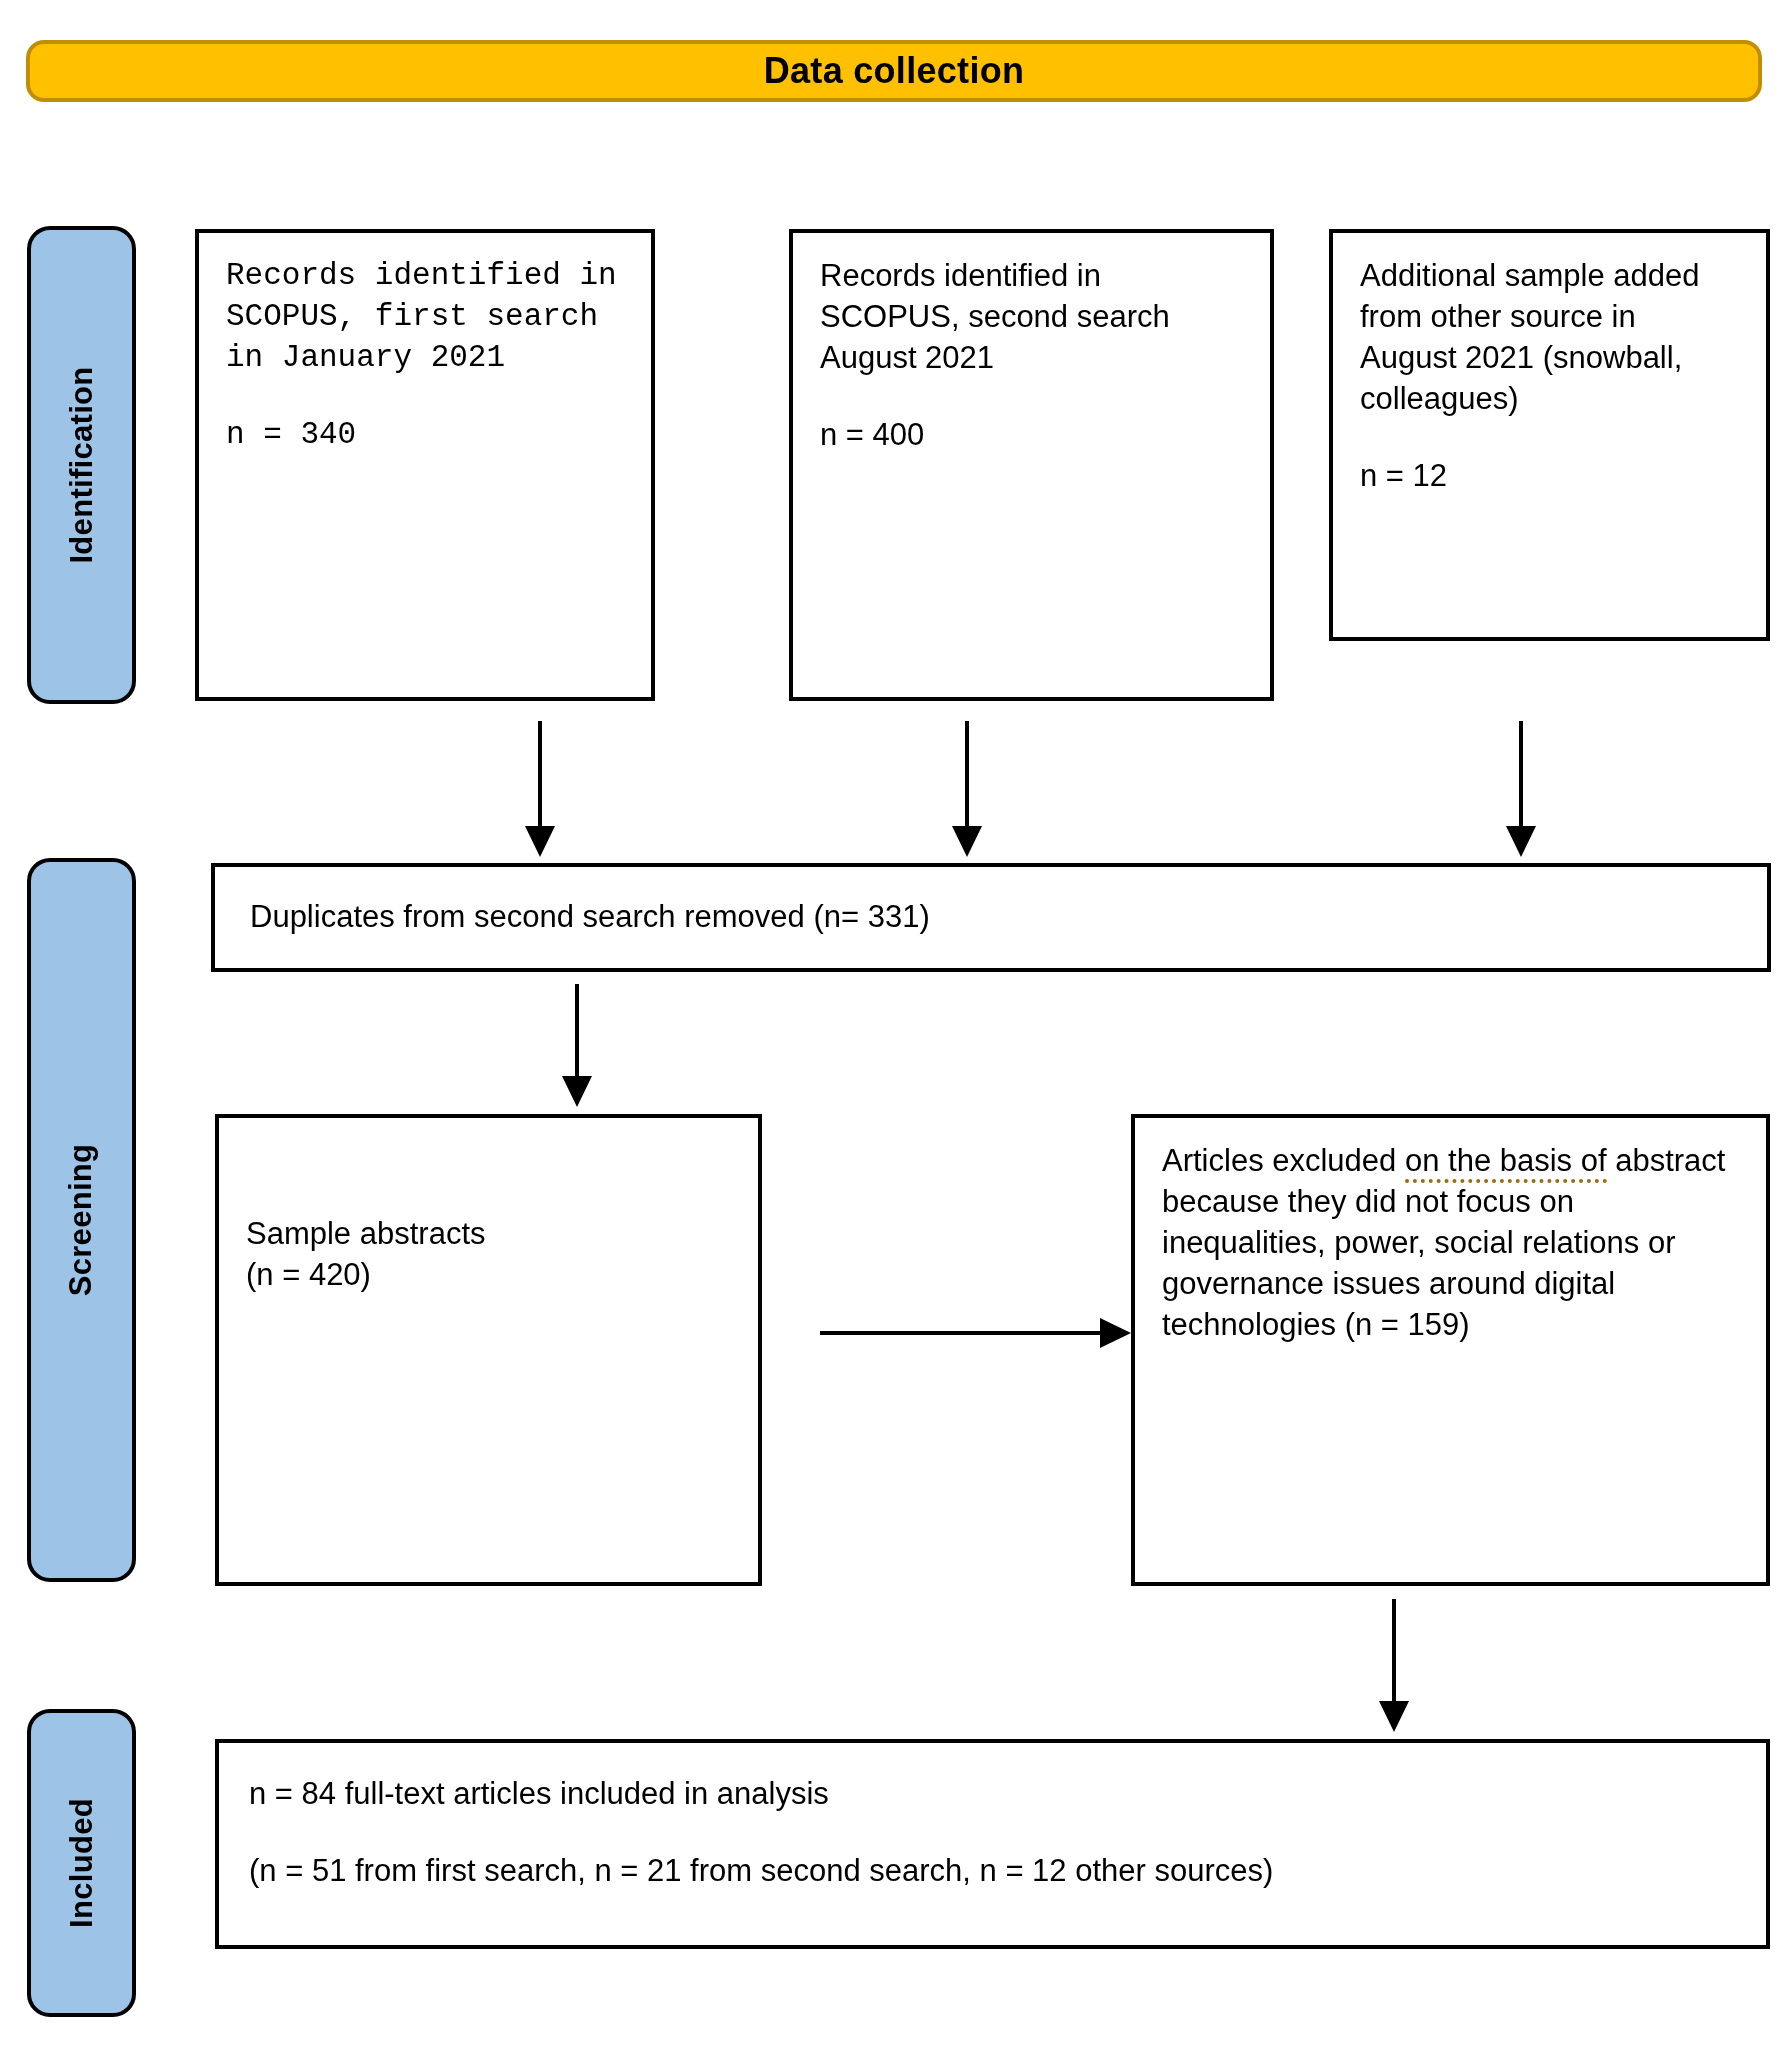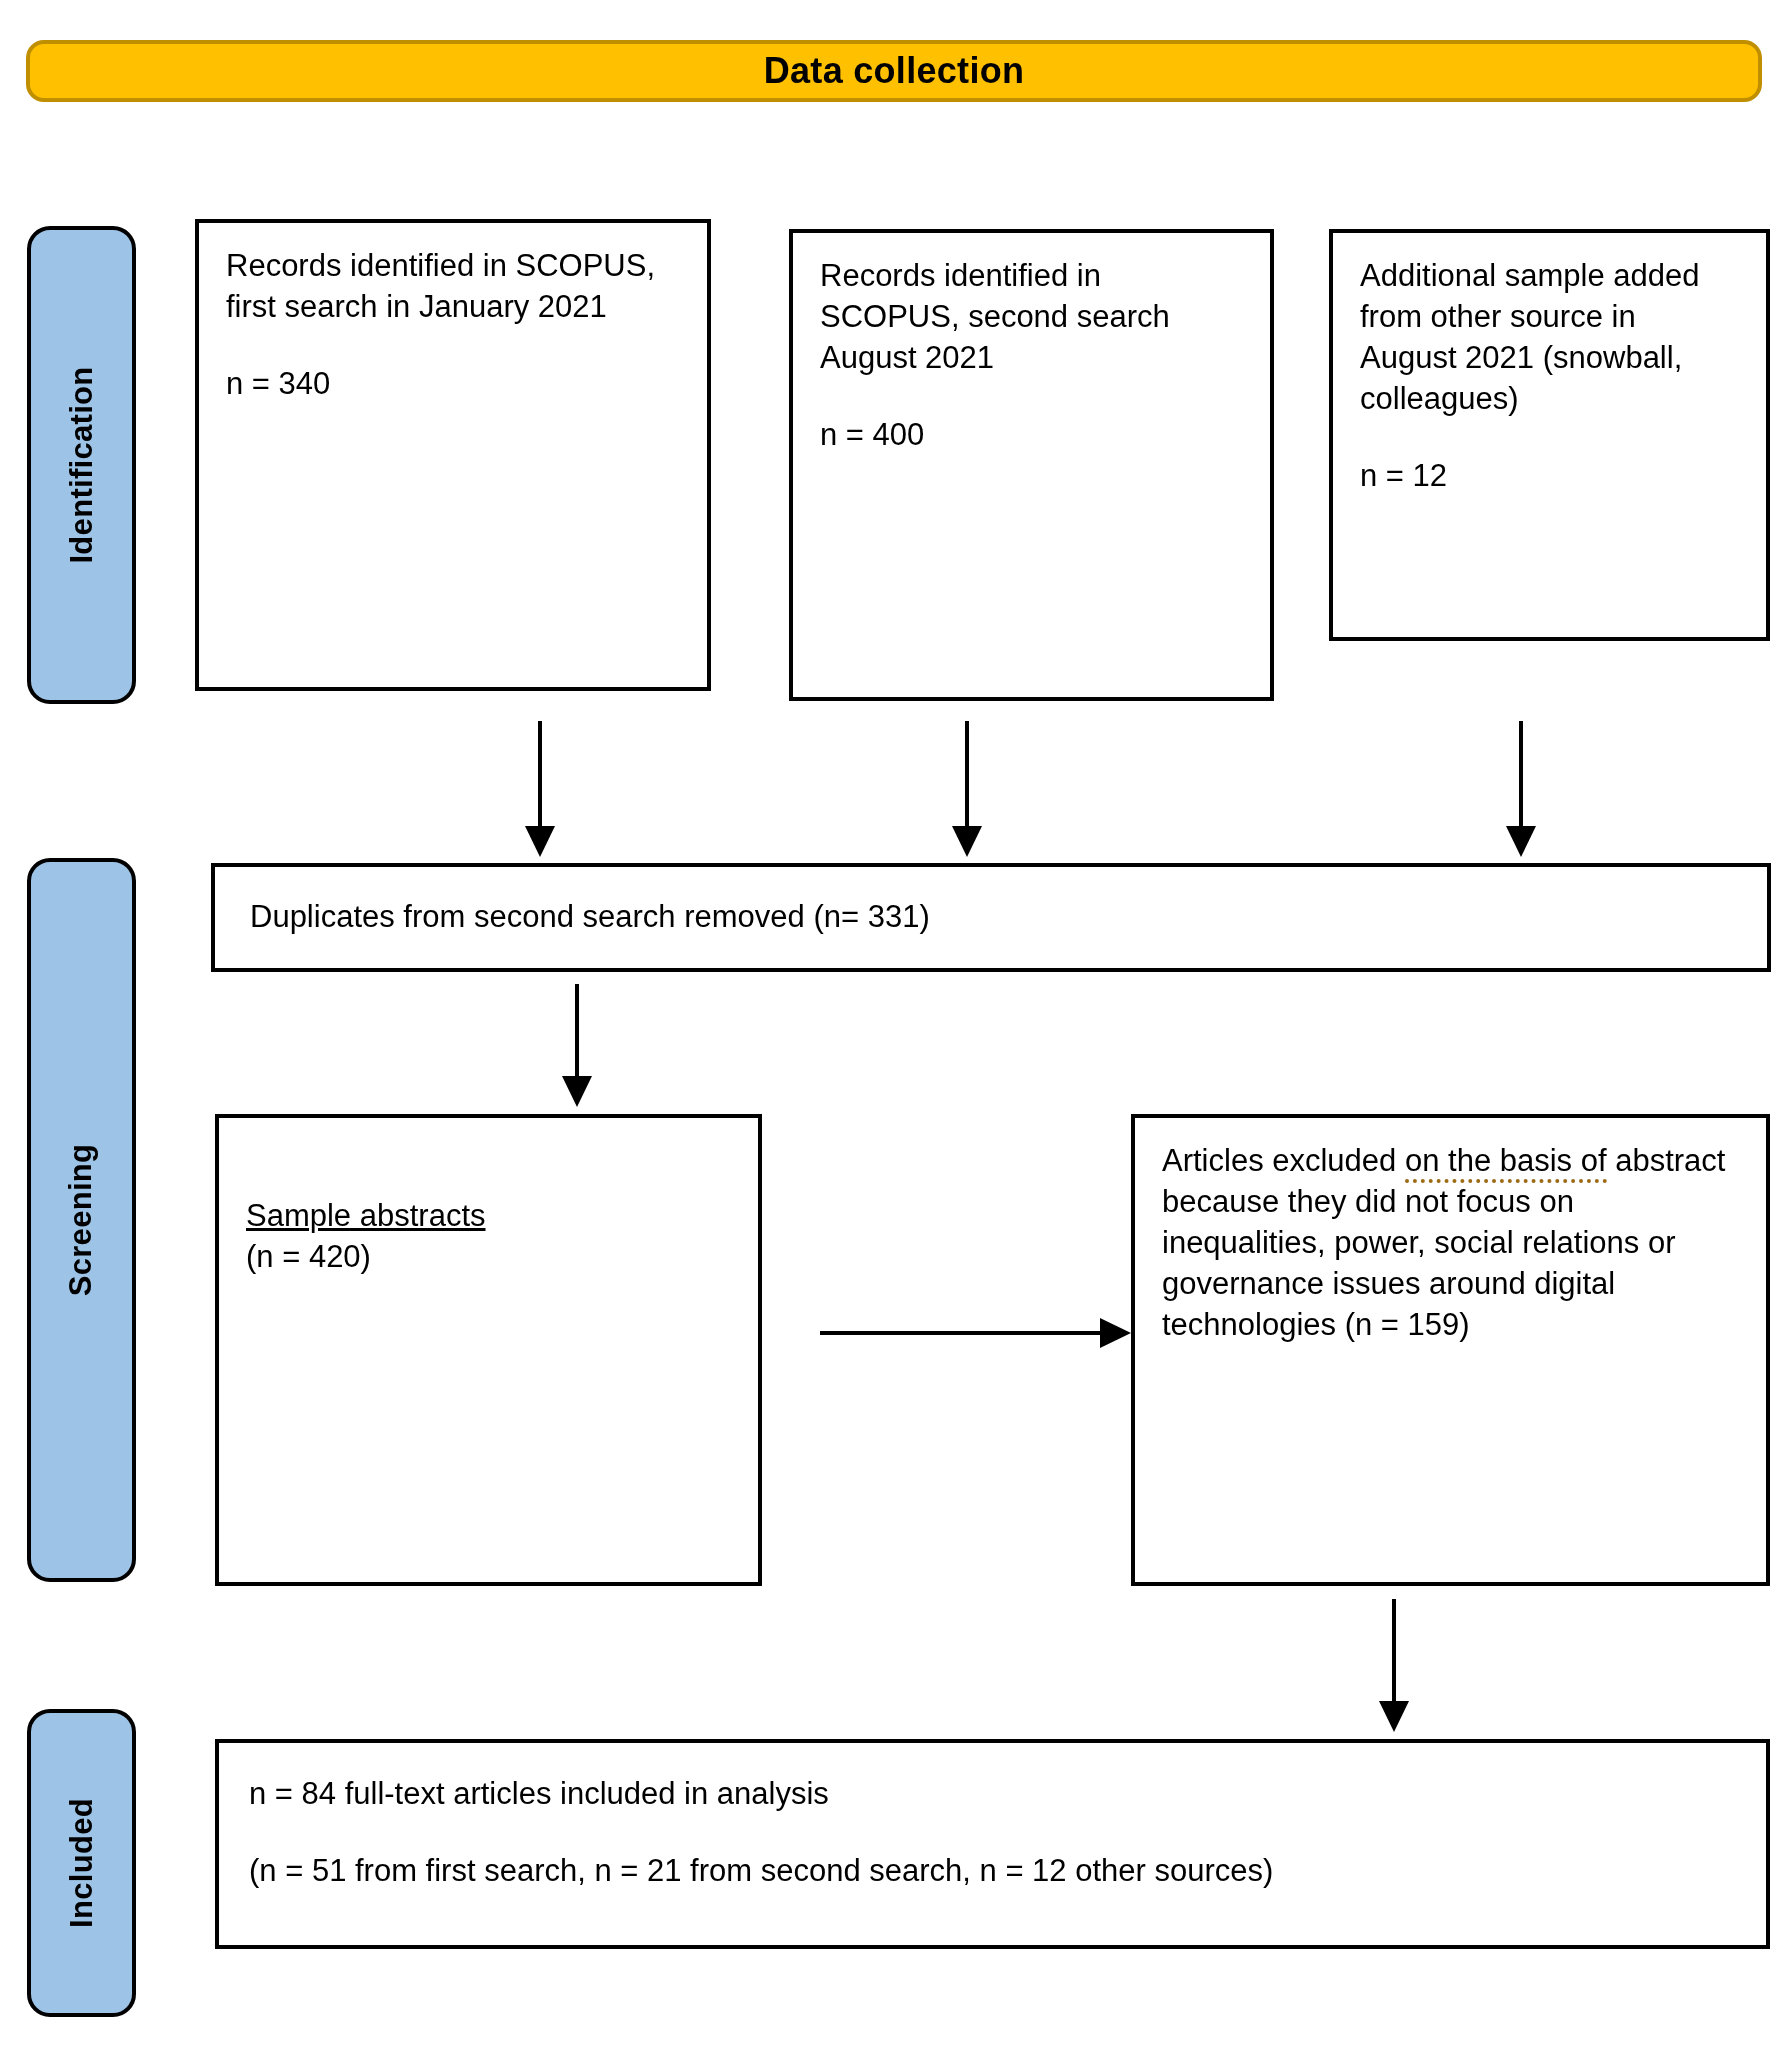--- a/index.html
+++ b/index.html
@@ -75,21 +75,21 @@
     padding: 23px 27px;
   }
   .box p {
     margin: 0;
     font-size: 31px;
     line-height: 1.32;
     color: #000000;
   }
   .box p.spaced { margin-top: 36px; }
 
-  .box-identification-1 { left: 195px;  top: 219px; width: 516px;  height: 472px; }
+  .box-identification-1 { left: 195px;  top: 229px; width: 460px;  height: 472px; font-family: Liberation Mono, monospace; }
   .box-identification-2 { left: 789px; top: 229px; width: 485px;  height: 472px; }
   .box-identification-3 { left: 1329px; top: 229px; width: 441px;  height: 412px; }
 
   .box-duplicates {
     left: 211px; top: 863px; width: 1560px; height: 109px;
     display: flex; align-items: center; padding: 0 35px;
   }
 
   .box-sample-abstracts { left: 215px;  top: 1114px; width: 547px;  height: 472px; }
   .box-excluded         { left: 1131px; top: 1114px; width: 639px;  height: 472px; }
@@ -206,21 +206,21 @@
   <div class="box box-duplicates">
     <p>Duplicates from second search removed (n= 331)</p>
   </div>
 
   <div class="arrow-v" id="arrow-dup-to-sample">
     <div class="shaft" style="height:92px;"></div>
     <div class="head" style="top:92px;"></div>
   </div>
 
   <div class="box box-sample-abstracts">
-    <p style="margin-top:55px;text-decoration:underline;">Sample abstracts</p>
+    <p style="margin-top:73px;">Sample abstracts</p>
     <p>(n = 420)</p>
   </div>
 
   <div class="arrow-h" id="arrow-sample-to-excl">
     <div class="shaft" style="width:280px;"></div>
     <div class="head" style="left:280px;"></div>
   </div>
 
   <div class="box box-excluded">
     <p><span>Articles excluded </span><span class="grammar-flag">on the basis of</span><span> abstract because they did not focus on inequalities, power, social relations or governance issues around digital technologies (n = 159)</span></p>

